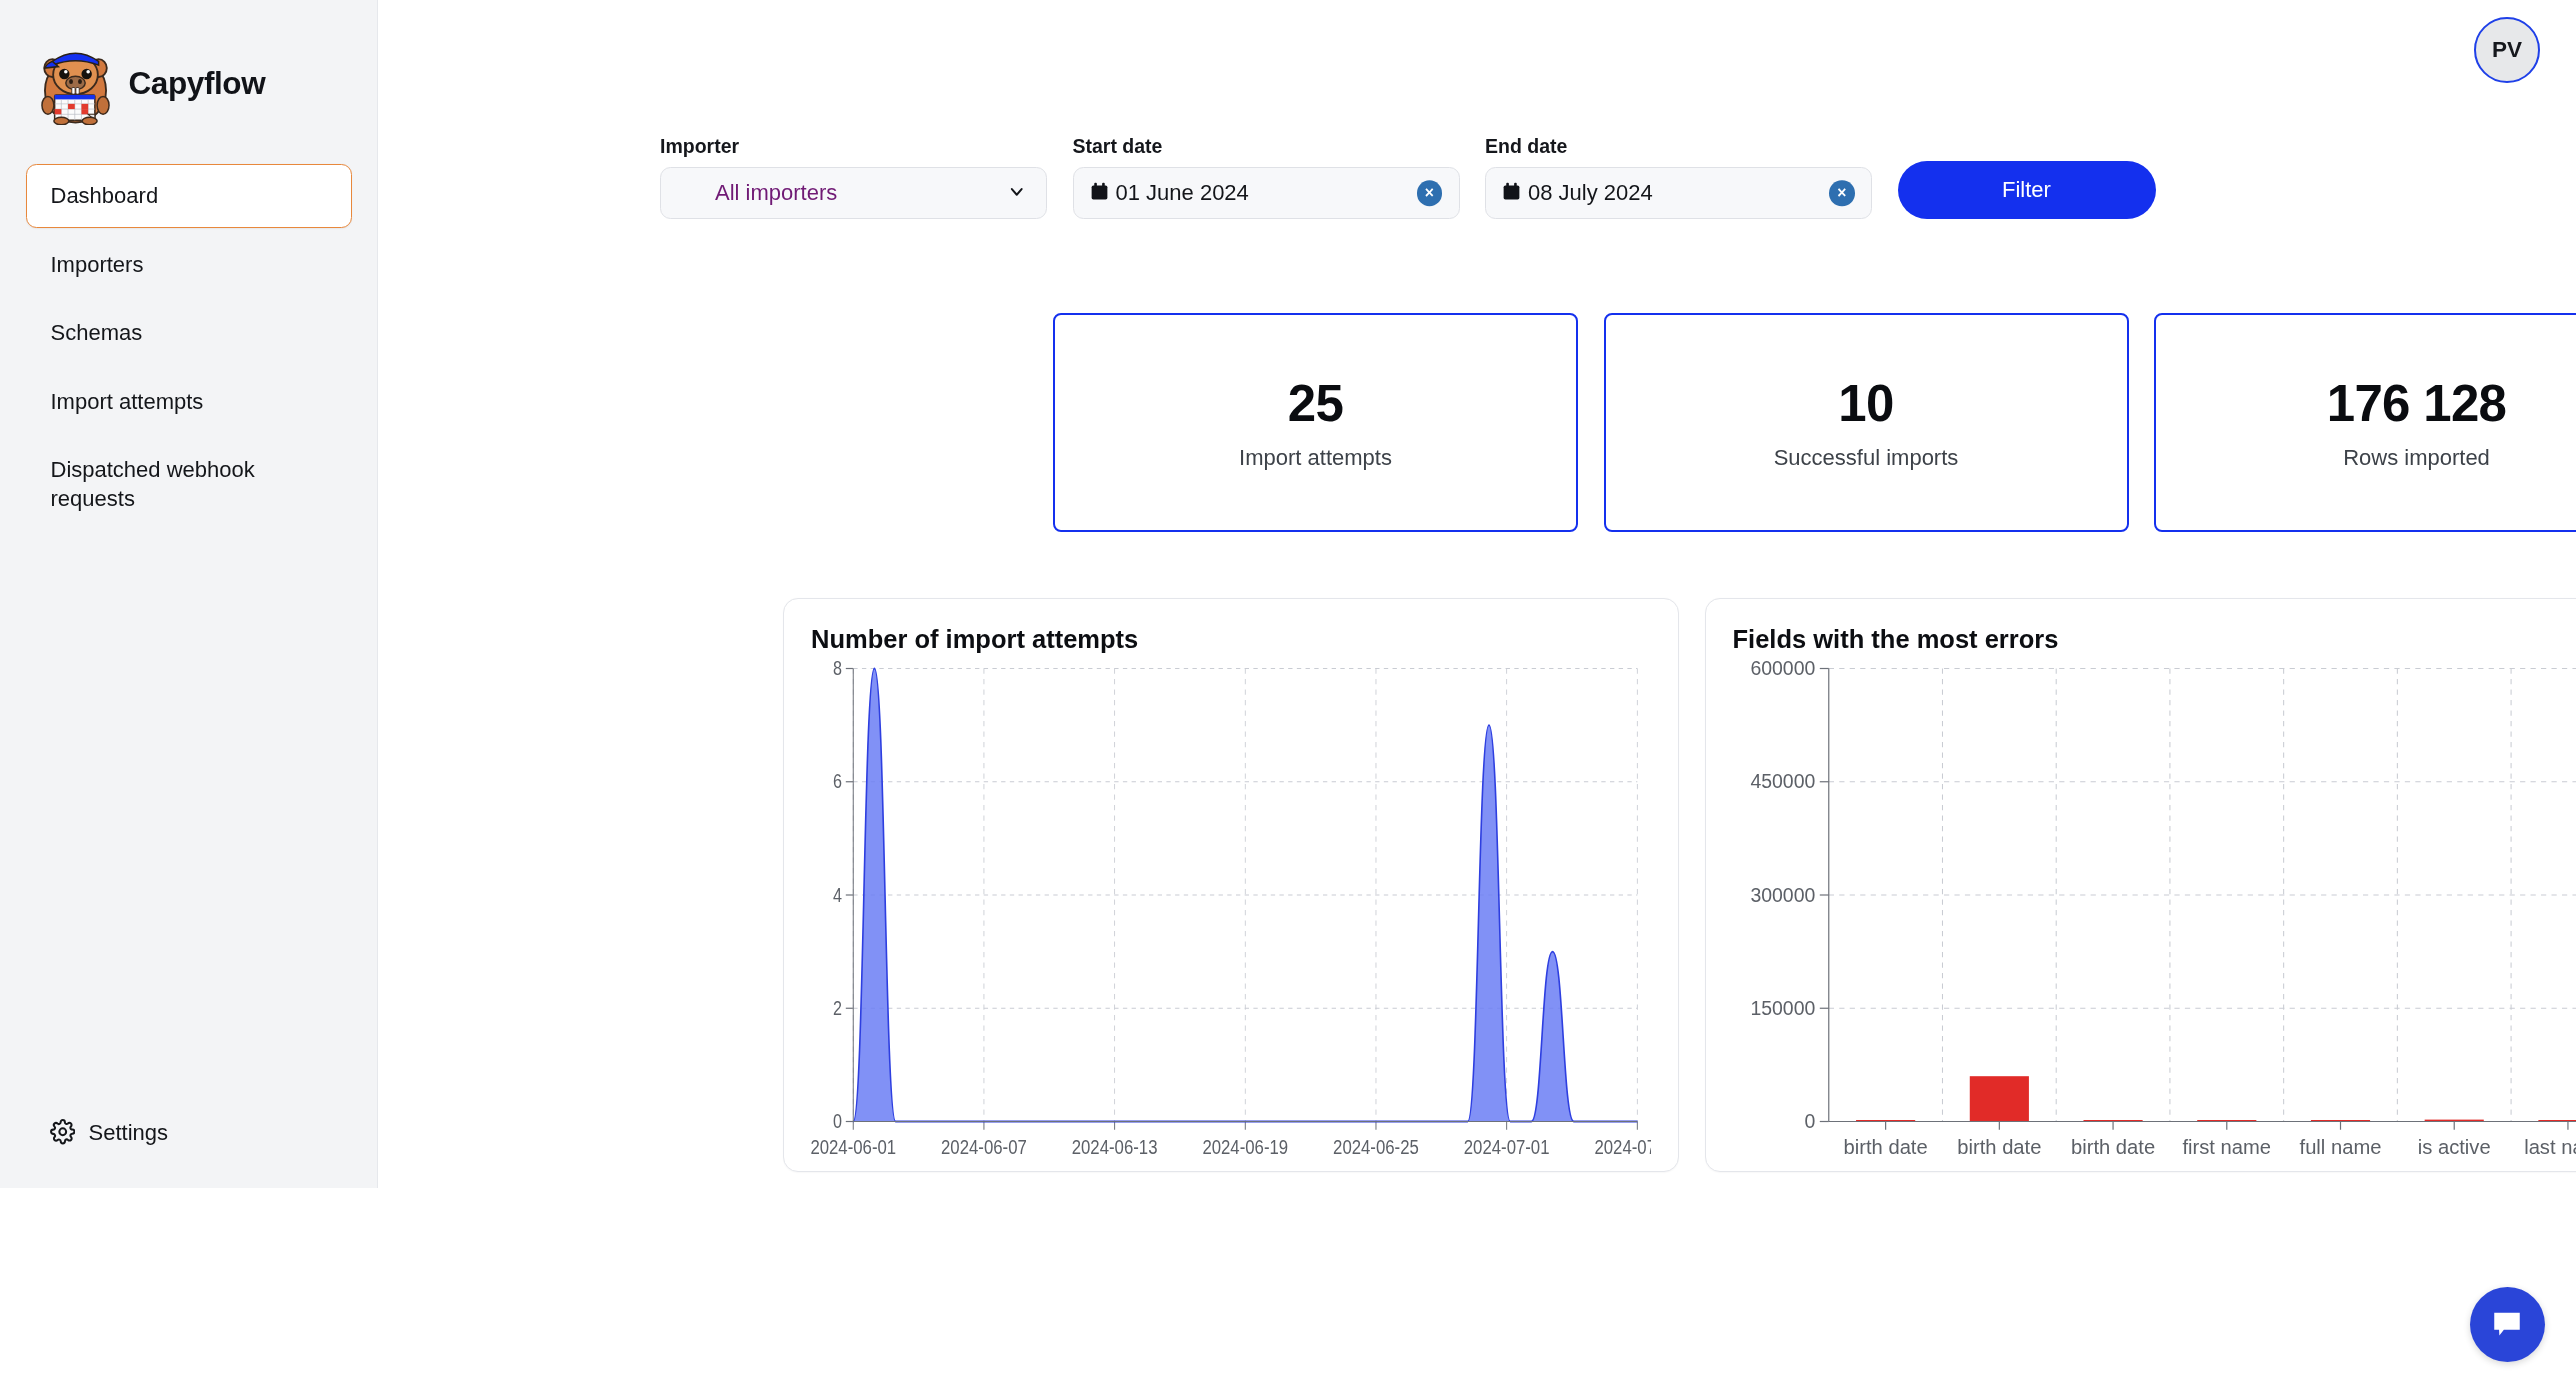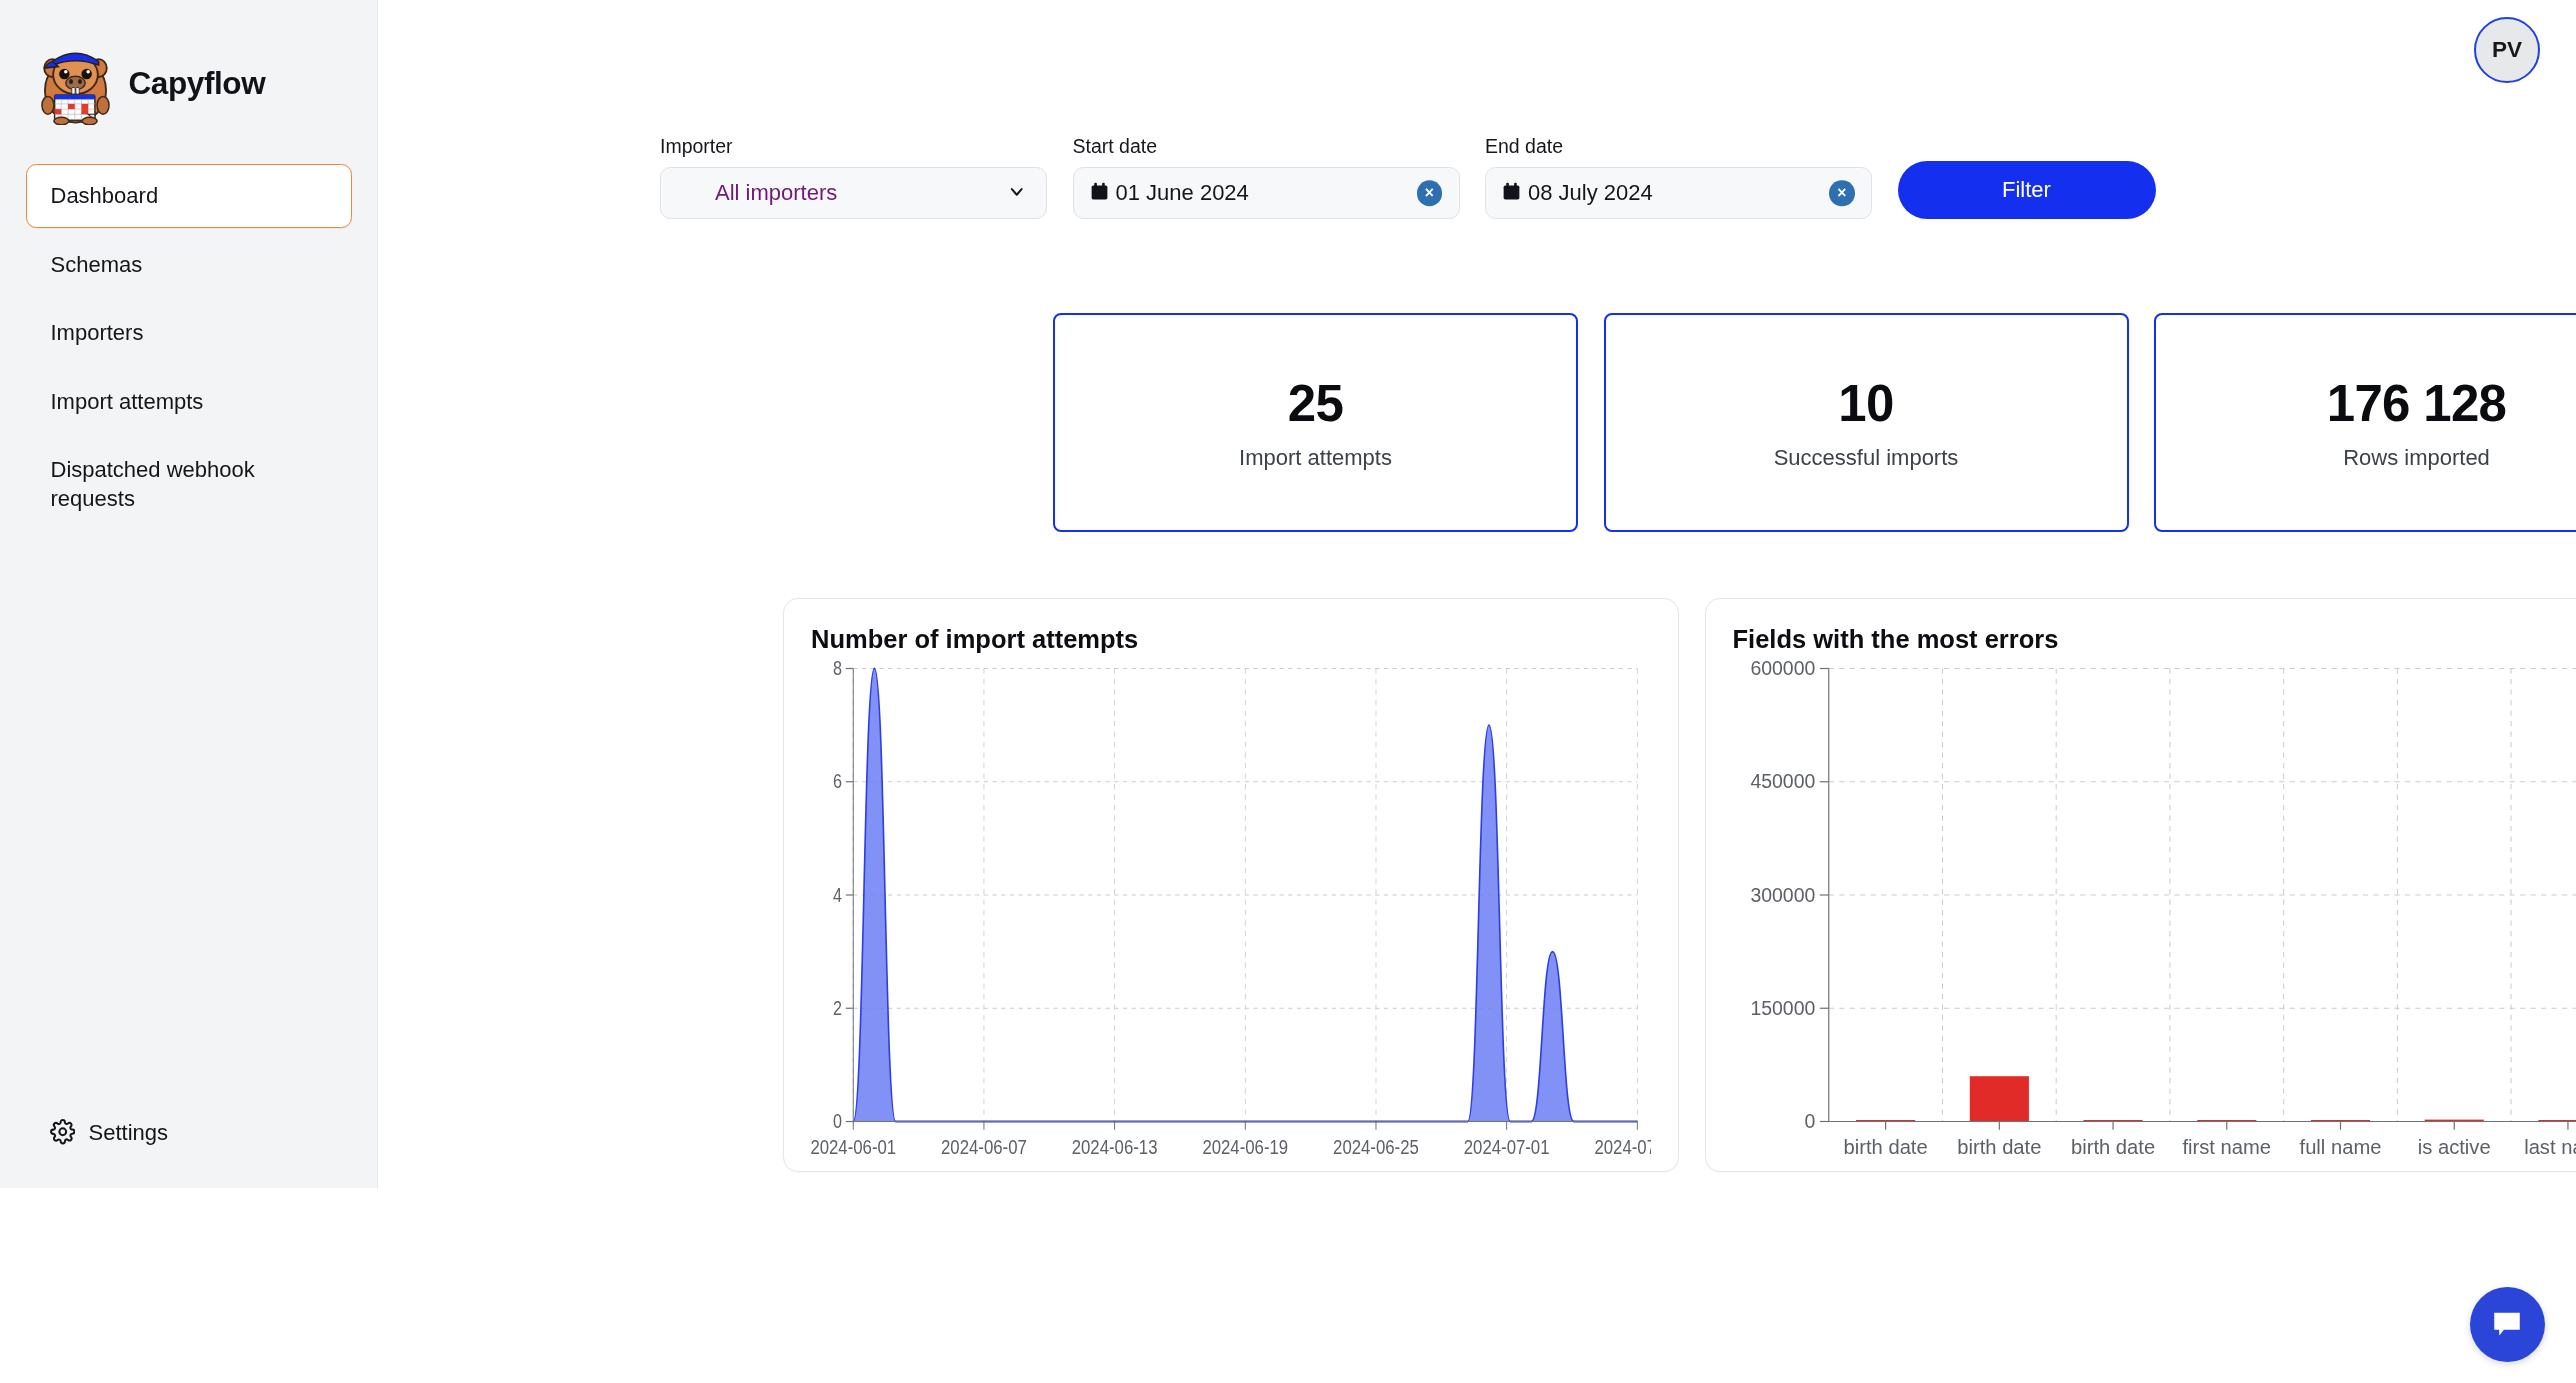--- a/index.html
+++ b/index.html
@@ -62,21 +62,21 @@
     font-size: 22.5px; font-weight: bold; color: #16181d;
     cursor: pointer;
   }
 
   
   .filters {
     position: absolute; top: 135px; left: 282px;
     display: flex; align-items: flex-end; gap: 25.5px;
   }
   .field { display: flex; flex-direction: column; gap: 9px; }
-  .field-label { font-size: 19.5px; color: #15171c; font-weight: 400; }
+  .field-label { font-size: 19.5px; color: #15171c; font-weight: 700; }
 
   .select-wrap {
     width: 387px; height: 52px;
     background: #f7f8fa; border: 0.7px solid #dfe1e6; border-radius: 10.5px;
     display: flex; align-items: center; padding: 0 21px;
     position: relative; cursor: pointer;
   }
   .select-value { font-size: 22px; color: #701a75; margin-left: 33px; }
   .chev { position: absolute; right: 19.5px; top: 50%; transform: translateY(-50%); }
 
@@ -184,24 +184,24 @@
         </svg>
       </div>
       <div class="brand-name">Capyflow</div>
     </div>
 
     <nav class="nav">
       <div class="nav-item active">
         <span>Dashboard</span>
       </div>
       <div class="nav-item">
+        <span>Importers</span>
+      </div>
+      <div class="nav-item">
         <span>Schemas</span>
-      </div>
-      <div class="nav-item">
-        <span>Importers</span>
       </div>
       <div class="nav-item">
         <span>Import attempts</span>
       </div>
       <div class="nav-item">
         <span>Dispatched webhook requests</span>
       </div>
     </nav>
 
     <div class="settings">

